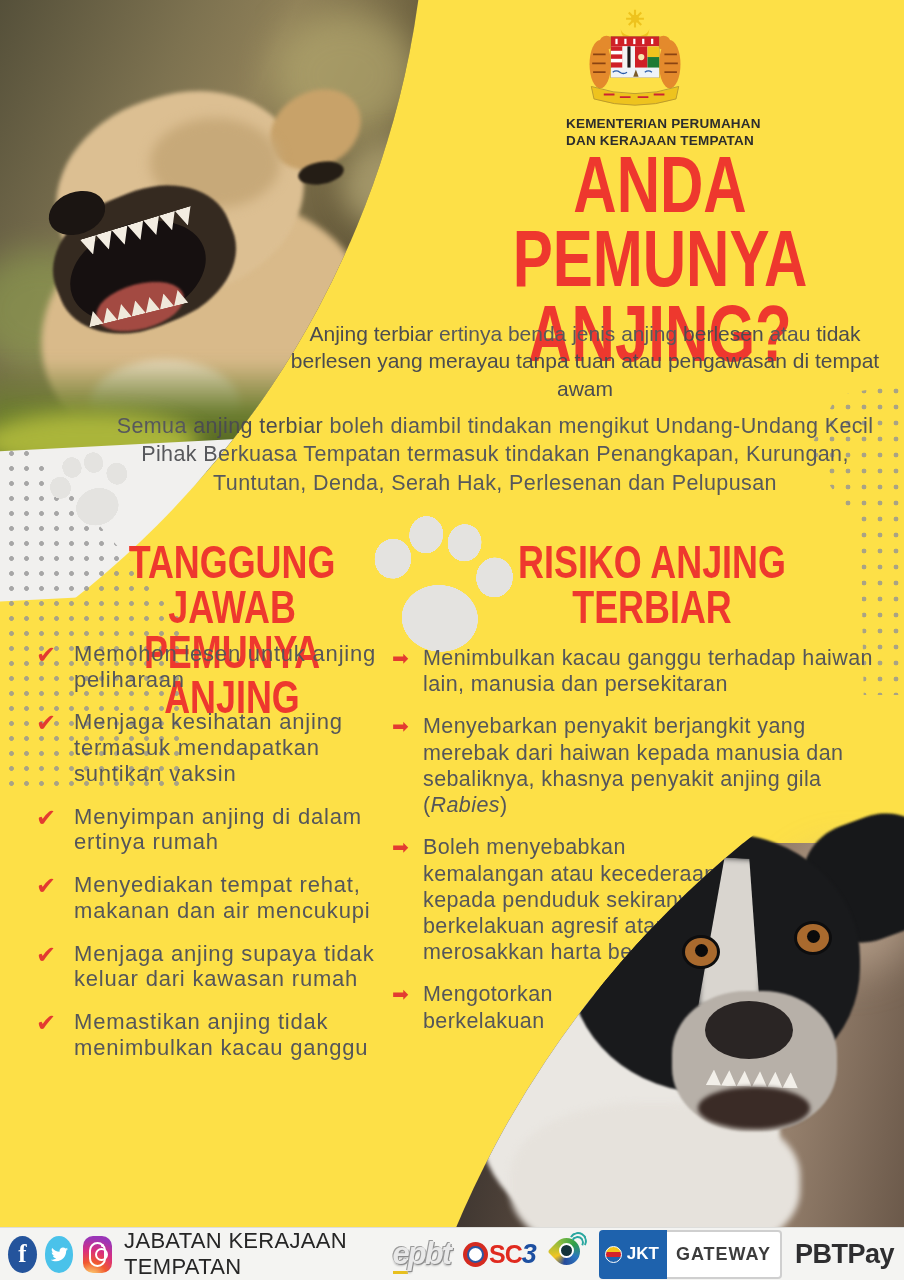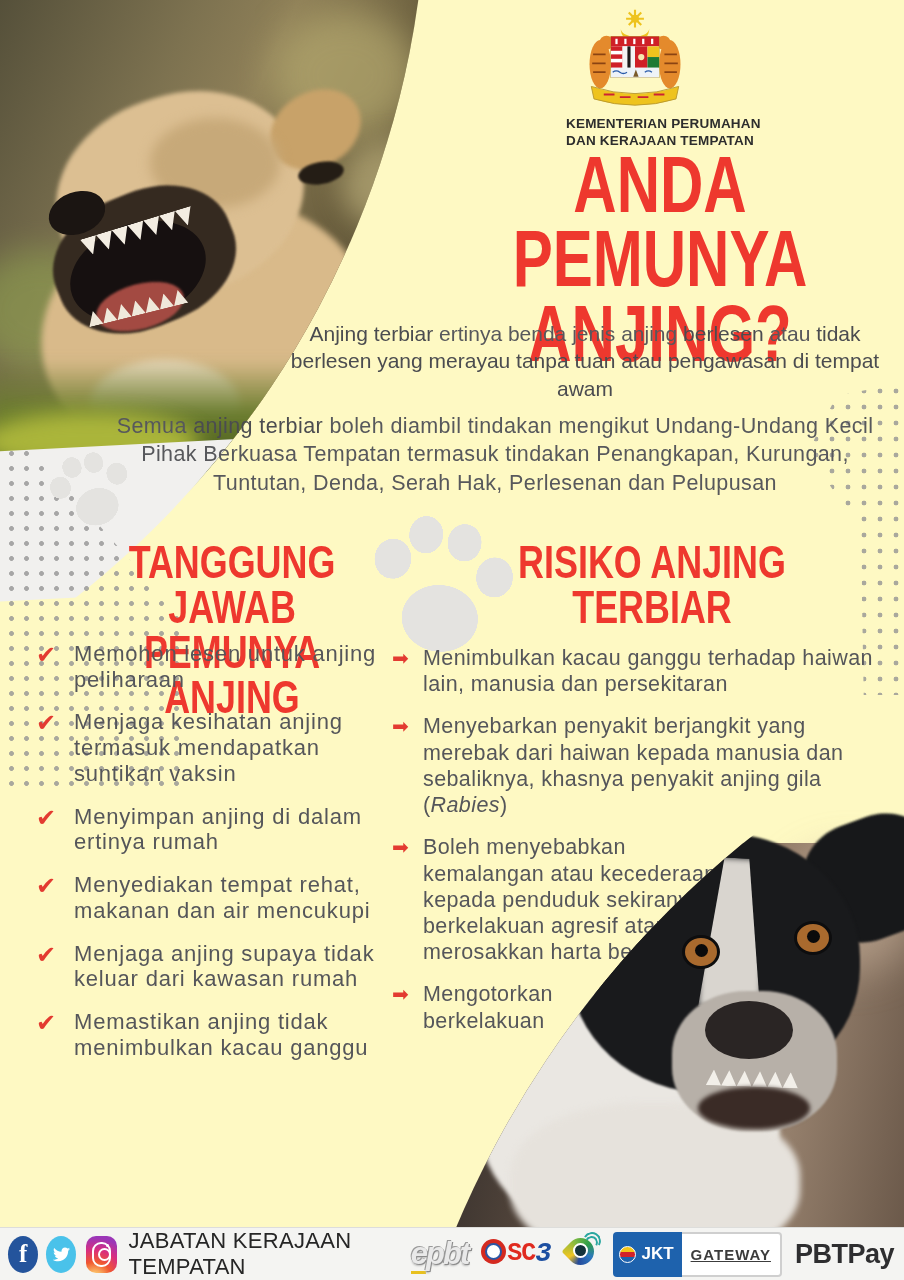--- a/index.html
+++ b/index.html
@@ -1,16 +1,16 @@
 <!DOCTYPE html>
 <html><head>
 <meta charset="utf-8">
 <style>
   html,body{margin:0;padding:0;background:#d8d8d8;}
-  .page{position:relative;width:904px;height:1280px;background:#fef9c3;overflow:hidden;
+  .page{position:relative;width:904px;height:1280px;background:#fde047;overflow:hidden;
         font-family:"Liberation Sans",sans-serif;}
 
   
   .photo-top{position:absolute;left:0;top:0;width:445px;height:472px;
              clip-path:circle(921px at -494px -126px);}
   .photo-bottom{position:absolute;left:450px;top:843px;width:454px;height:385px;
              clip-path:circle(996px at 924px 771px);}
   .ph{position:absolute;}
   .sc-top-bg{inset:0;background:linear-gradient(115deg,#55503a,#7d7250 30%,#8f8058 45%,#6b5f3e 65%,#4c462f);}
   .bokeh1{left:270px;top:10px;width:150px;height:130px;border-radius:50%;background:#b3a76e;filter:blur(18px);opacity:.75;}
@@ -110,38 +110,38 @@
   .ig{border-radius:10px;margin-left:10px;position:relative;
       background:radial-gradient(circle at 28% 115%,#fed373 8%,#f0582f 35%,#d92e7f 60%,#9b36b7 85%);}
   .ig::before{content:"";position:absolute;inset:6px;border:2.5px solid #fff;border-radius:9px;}
   .ig::after{content:"";position:absolute;left:12px;top:12px;width:9px;height:9px;border:2.5px solid #fff;border-radius:50%;}
   .ig-dot{position:absolute;right:8px;top:8px;width:3px;height:3px;background:#fff;border-radius:50%;}
   .dept{margin-left:12px;font-size:22px;font-weight:400;color:#262626;letter-spacing:.3px;}
   .logos{margin-left:auto;display:flex;align-items:center;gap:13px;padding-right:10px;}
   .epbt{font-style:italic;font-weight:900;font-size:31px;color:#e9e9e9;letter-spacing:-2px;
       text-shadow:-1px -1px 0 #9a9a9a,1px 1px 0 #8b8b8b,0 2px 2px #bbb;}
   .epbt .e{border-bottom:3px solid #e8c01e;}
-  .osc{display:flex;align-items:flex-start;font-family:Liberation Mono, monospace;}
+  .osc{display:flex;align-items:center;}
   .osc-o{width:25px;height:25px;border-radius:50%;background:#d42a20;display:flex;align-items:center;justify-content:center;}
   .osc-o i{display:block;width:13px;height:13px;border-radius:50%;background:#fff;border:2px solid #2a57a5;}
   .osc-sc{color:#e02a1f;font-weight:900;font-size:25px;letter-spacing:-1px;margin-left:1px;}
   .osc-3{color:#1d4fa1;font-weight:900;font-size:27px;font-style:italic;}
   .pinw{position:relative;width:36px;height:40px;}
   .pin{position:absolute;left:3px;top:4px;width:27px;height:27px;border-radius:50% 50% 50% 3px;transform:rotate(45deg);
       background:conic-gradient(from 200deg,#f2c522,#7cb942 25%,#2e9e49 45%,#2c77bf 65%,#254a9b 85%,#f2c522);}
   .pin-lens{position:absolute;left:9px;top:9px;width:11px;height:11px;border-radius:50%;background:#14333b;border:2.5px solid #fff;}
   .wifi{position:absolute;border:2px solid #2aa7a0;border-color:#2aa7a0 #2aa7a0 transparent transparent;border-radius:50%;transform:rotate(-15deg);}
   .w1{right:2px;top:2px;width:9px;height:9px;} .w2{right:-1px;top:-2px;width:14px;height:14px;}
   .jktbox{display:flex;align-items:stretch;}
   .jkt{background:#1e62ad;color:#fff;font-weight:800;font-size:17px;padding:5px 8px 5px 6px;border-radius:4px 0 0 4px;
       display:flex;align-items:center;gap:5px;}
   .mini-crest{width:15px;height:15px;border-radius:50%;border:1.5px solid #fff;
       background:linear-gradient(180deg,#f5c51a 35%,#d3222a 35% 65%,#1e62ad 65%);}
-  .gateway{background:#fff;border:2px solid #cfcfcf;border-left:none;color:#3c3c3c;font-weight:800;font-size:15px;
-      letter-spacing:1px;padding:12px 9px;border-radius:0 4px 4px 0;display:flex;align-items:center;text-decoration:underline;}
+  .gateway{background:#fff;border:2px solid #cfcfcf;border-left:none;color:#3c3c3c;font-weight:800;font-size:18px;
+      letter-spacing:1px;padding:12px 9px;border-radius:0 4px 4px 0;display:flex;align-items:center;}
   .pbtpay{font-weight:800;font-size:27px;color:#2e2e30;letter-spacing:-.5px;}
 </style>
 </head>
 <body>
 
 <div class="page">
 
   <div class="photo-top">
     <div class="ph sc-top-bg"></div>
     <div class="ph bokeh1"></div>

